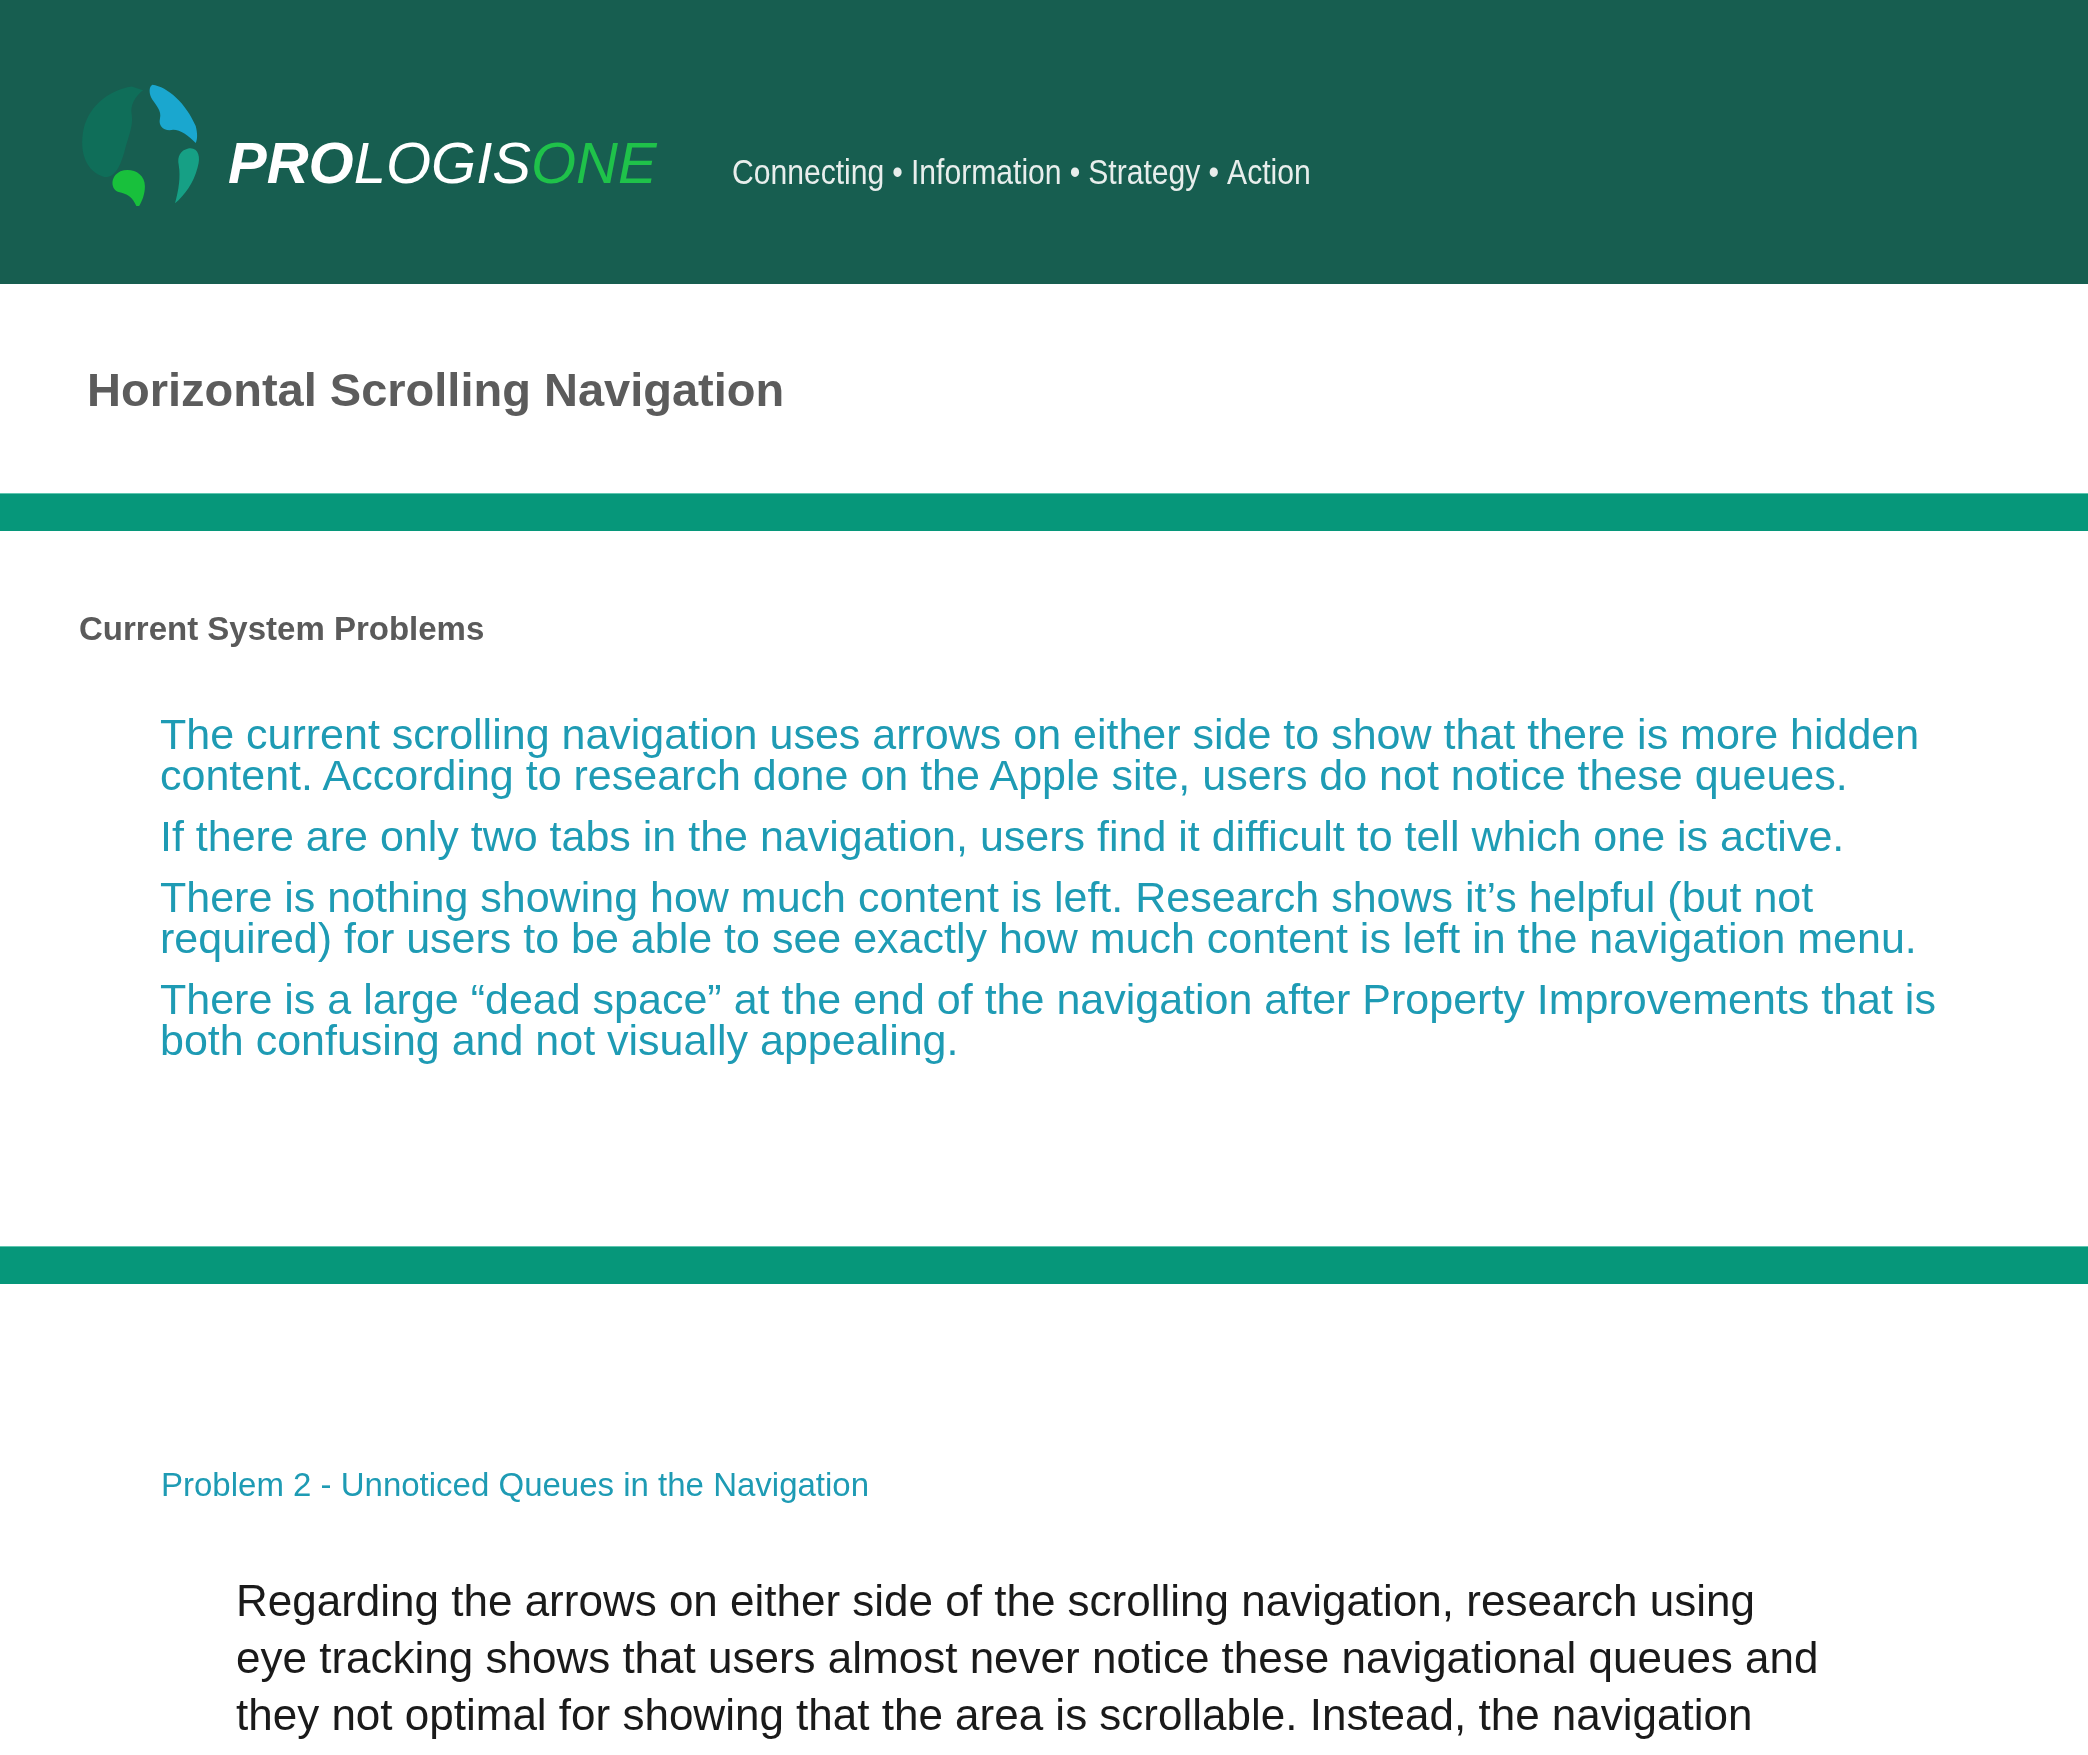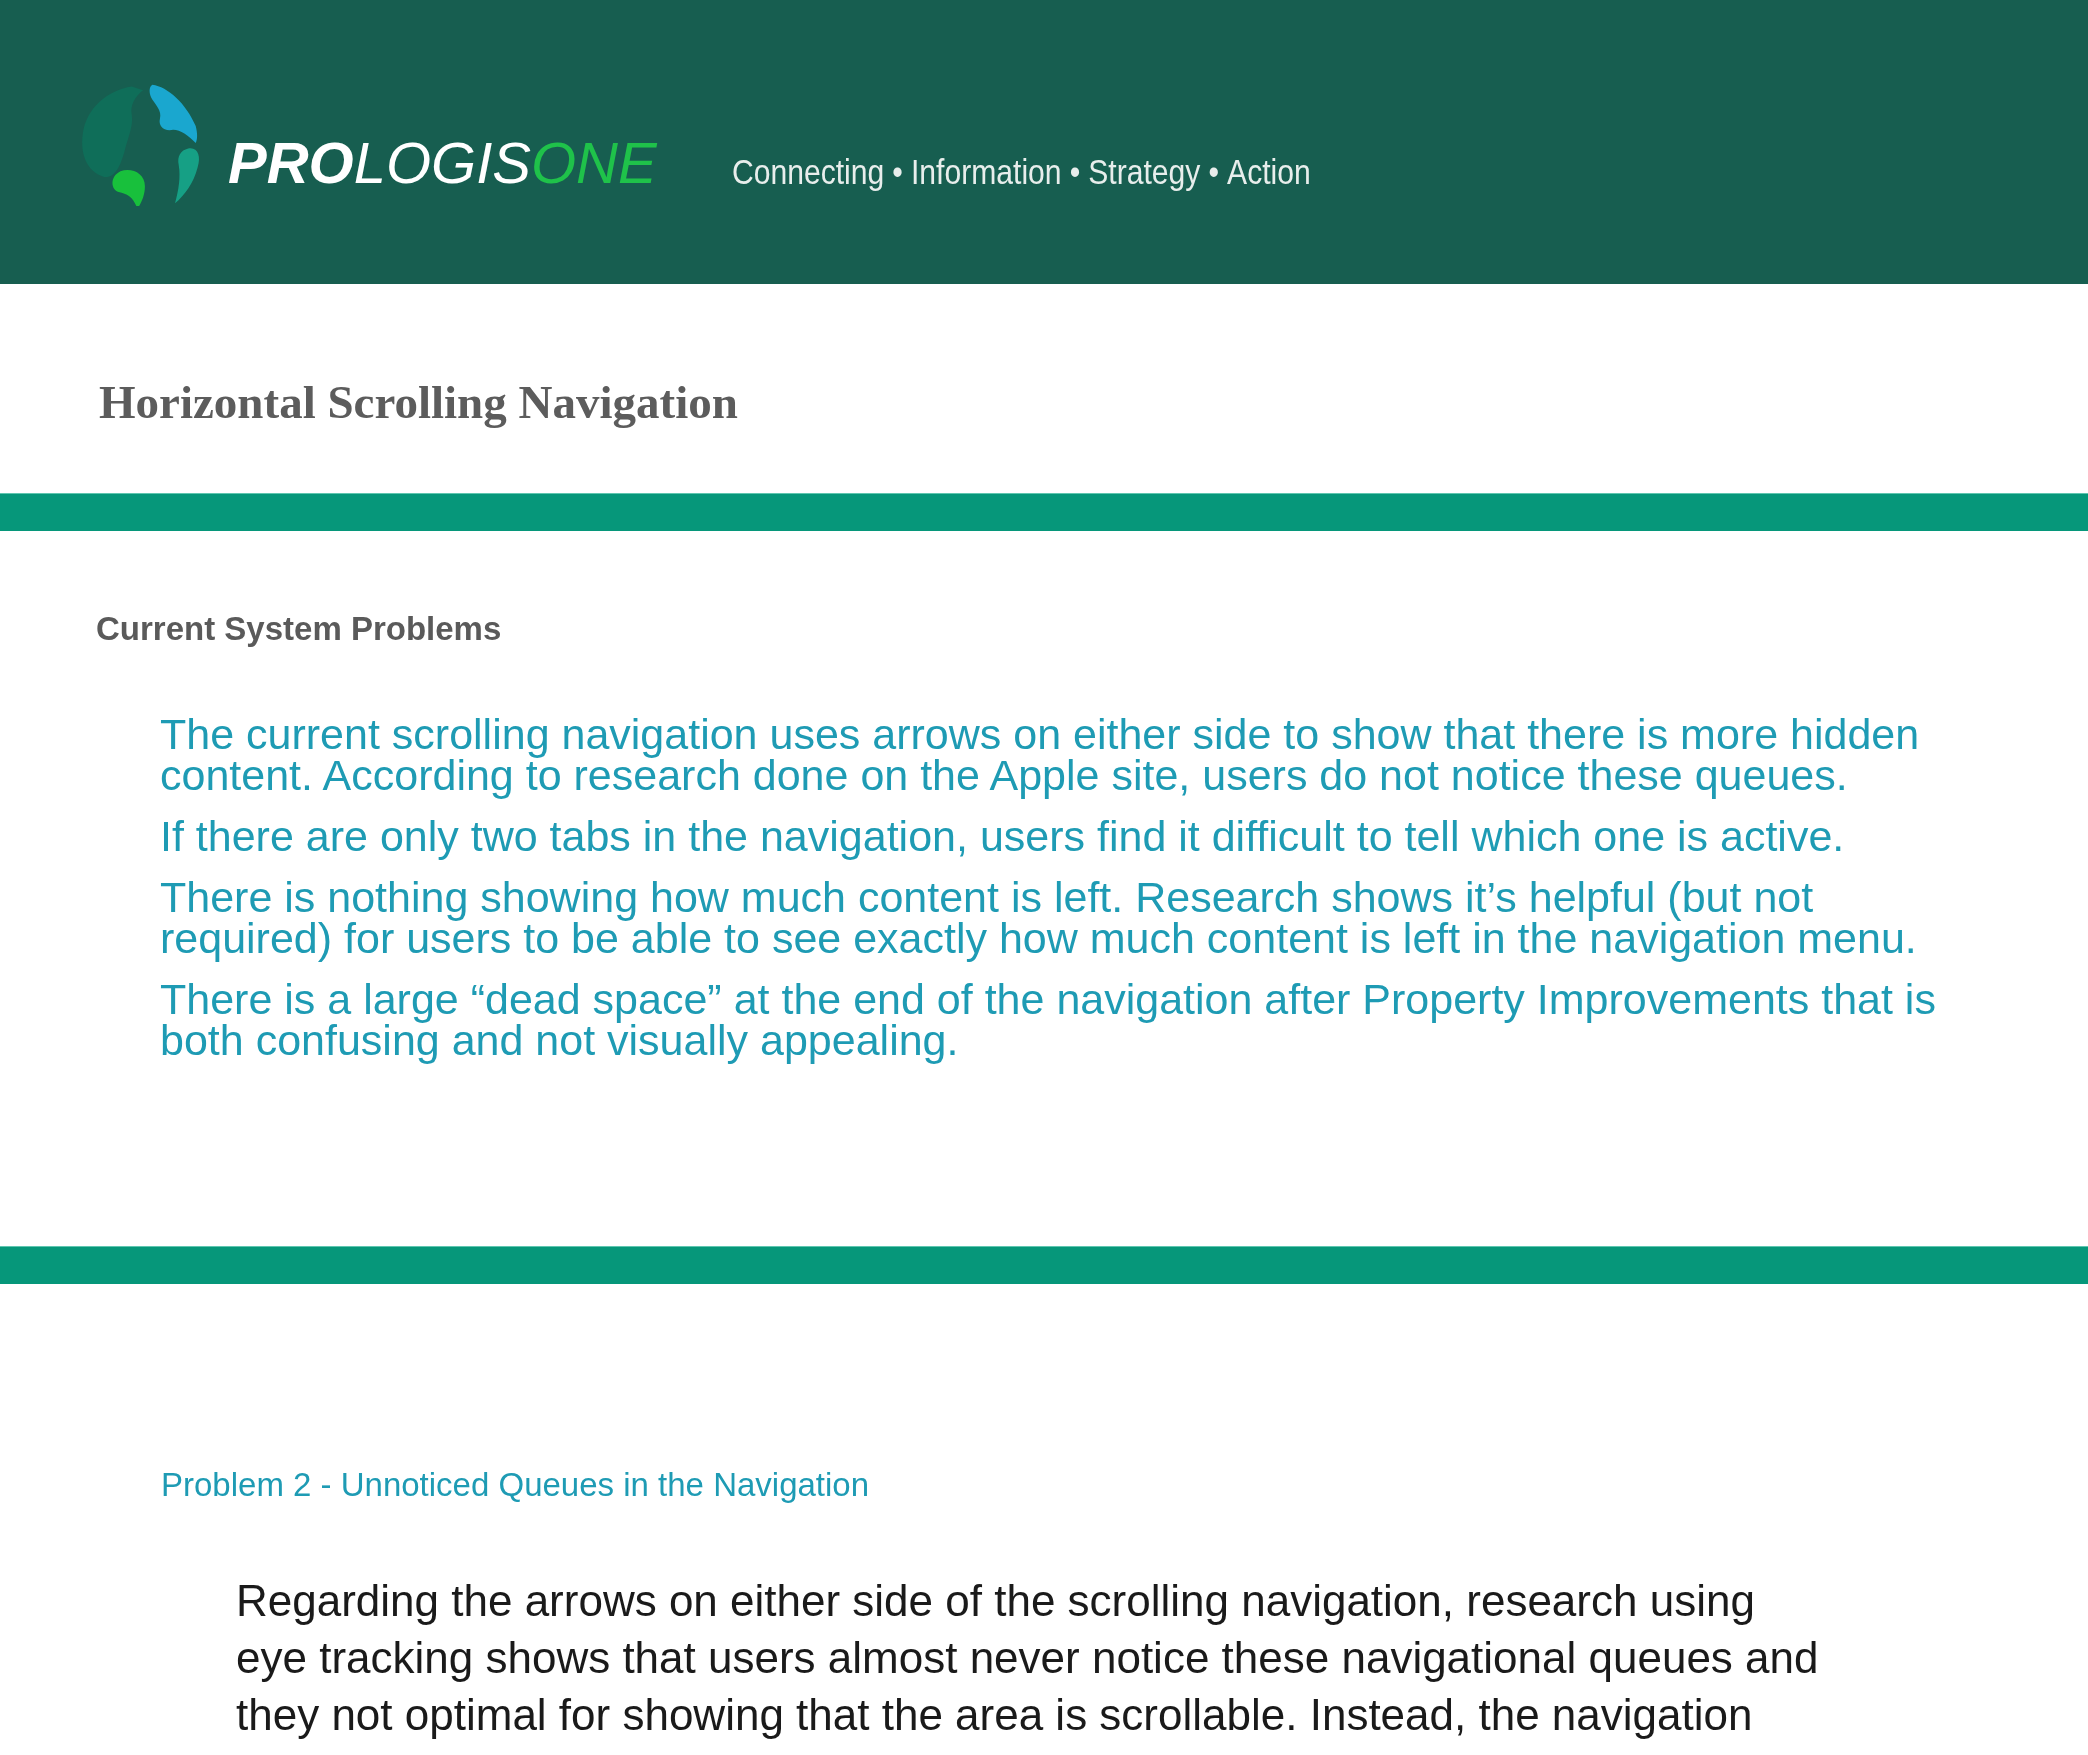--- a/index.html
+++ b/index.html
@@ -45,21 +45,21 @@
     .divider {
       position: absolute; left: 0; width: 2089px; height: 38px;
       background: #06977a;
       border-top: 1.9px solid #5fc6b0;
       box-sizing: border-box;
     }
     .divider.d1 { top: 493px; }
     .divider.d2 { top: 1246px; }
 
     .section-heading {
-      position: absolute; left: 96px;
+      position: absolute; left: 79px;
       font-size: 33px; font-weight: bold; color: #5a5a5a;
       white-space: nowrap; line-height: 41px;
     }
     .section-heading.h1 { top: 608px; }
     .section-heading.h2 { top: 1358px; left: 81px; }
 
     .problems {
       position: absolute; left: 160px; top: 714px; width: 1789px;
       margin: 0; padding: 0; list-style: none;
     }
@@ -93,21 +93,21 @@
       <path d="M120 74 C130 72 134 82 130 94 C126 110 116 124 106 132 C110 118 112 104 110 92 C108 82 112 76 120 74 Z" fill="#16a085"></path>
 
       <path d="M48 98 C60 94 74 100 74 114 C74 124 70 132 66 138 C62 126 56 122 46 120 C38 118 36 104 48 98 Z" fill="#18c03c"></path>
     </svg>
     <div class="brand"><span class="pro">PRO</span><span class="logis">LOGIS</span><span class="one">ONE</span></div>
     <div class="tagline">
       <span>Connecting</span><span class="dot">•</span><span>Information</span><span class="dot">•</span><span>Strategy</span><span class="dot">•</span><span>Action</span>
     </div>
   </div>
 
-  <h1 class="page-title" style="margin:16px;font-family:Liberation Serif, serif;">Horizontal Scrolling Navigation</h1>
+  <h1 class="page-title" style="margin:4px;">Horizontal Scrolling Navigation</h1>
 
   <div class="divider d1"></div>
 
   <h2 class="section-heading h1" style="margin:0;">Current System Problems</h2>
 
   <ul class="problems">
     <li>The current scrolling navigation uses arrows on either side to show that there is more hidden content. According to research done on the Apple site, users do not notice these queues.</li>
     <li>If there are only two tabs in the navigation, users find it difficult to tell which one is active.</li>
     <li>There is nothing showing how much content is left. Research shows it’s helpful (but not required) for users to be able to see exactly how much content is left in the navigation menu.</li>
     <li>There is a large “dead space” at the end of the navigation after Property Improvements that is both confusing and not visually appealing.</li>

